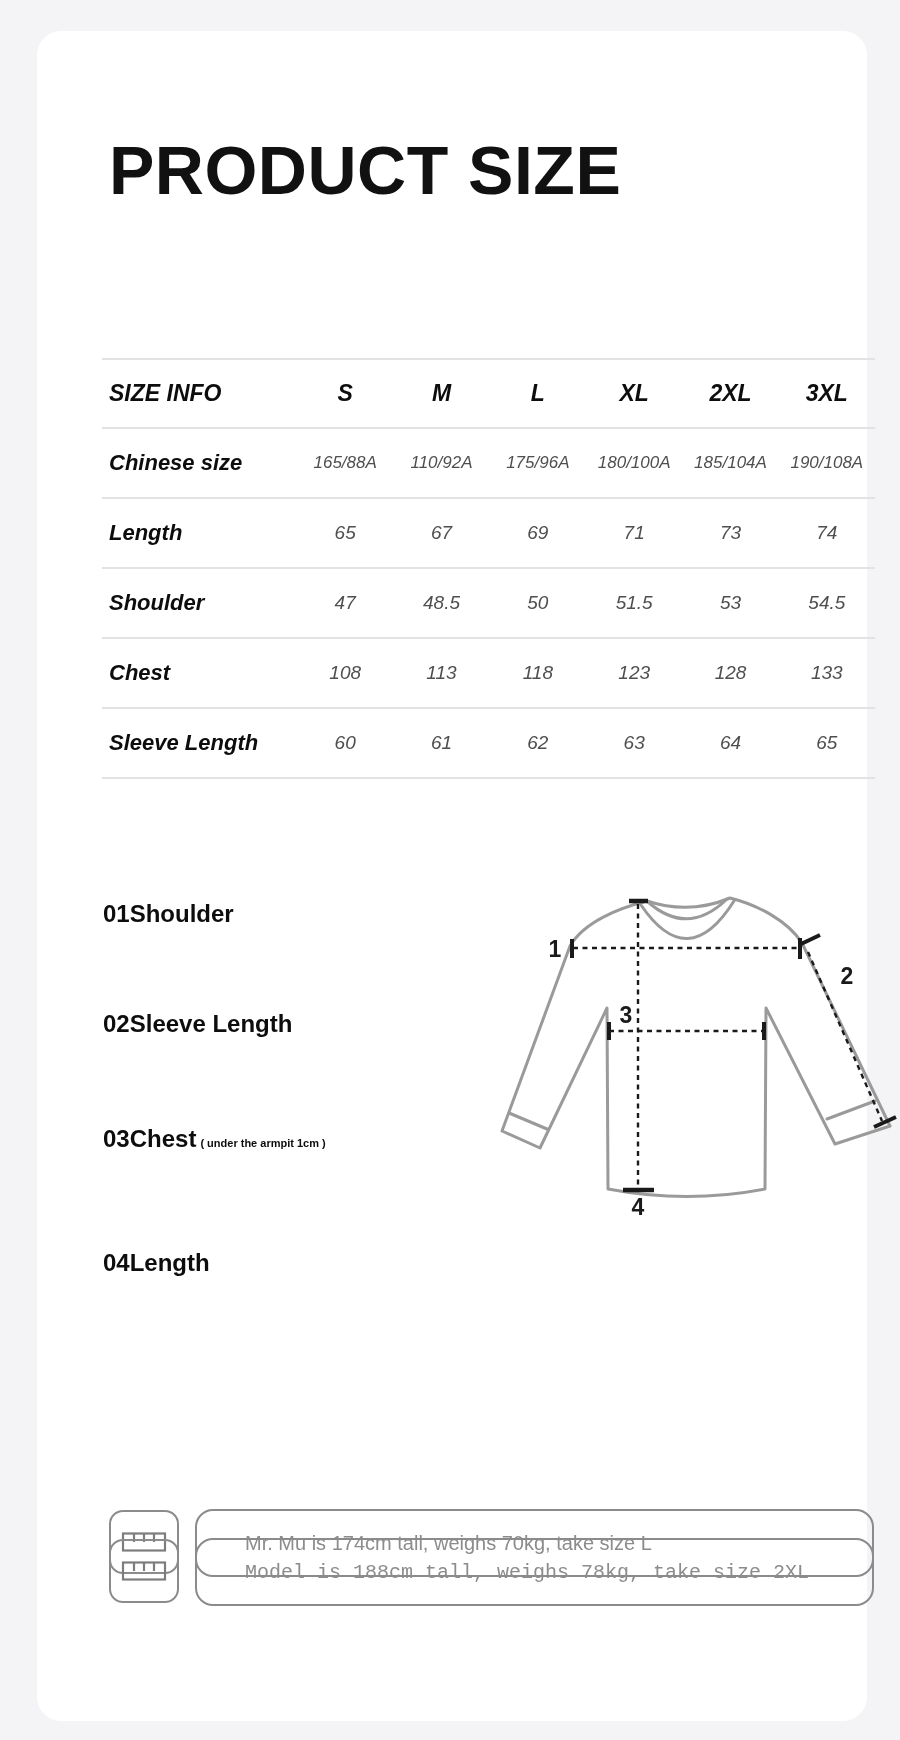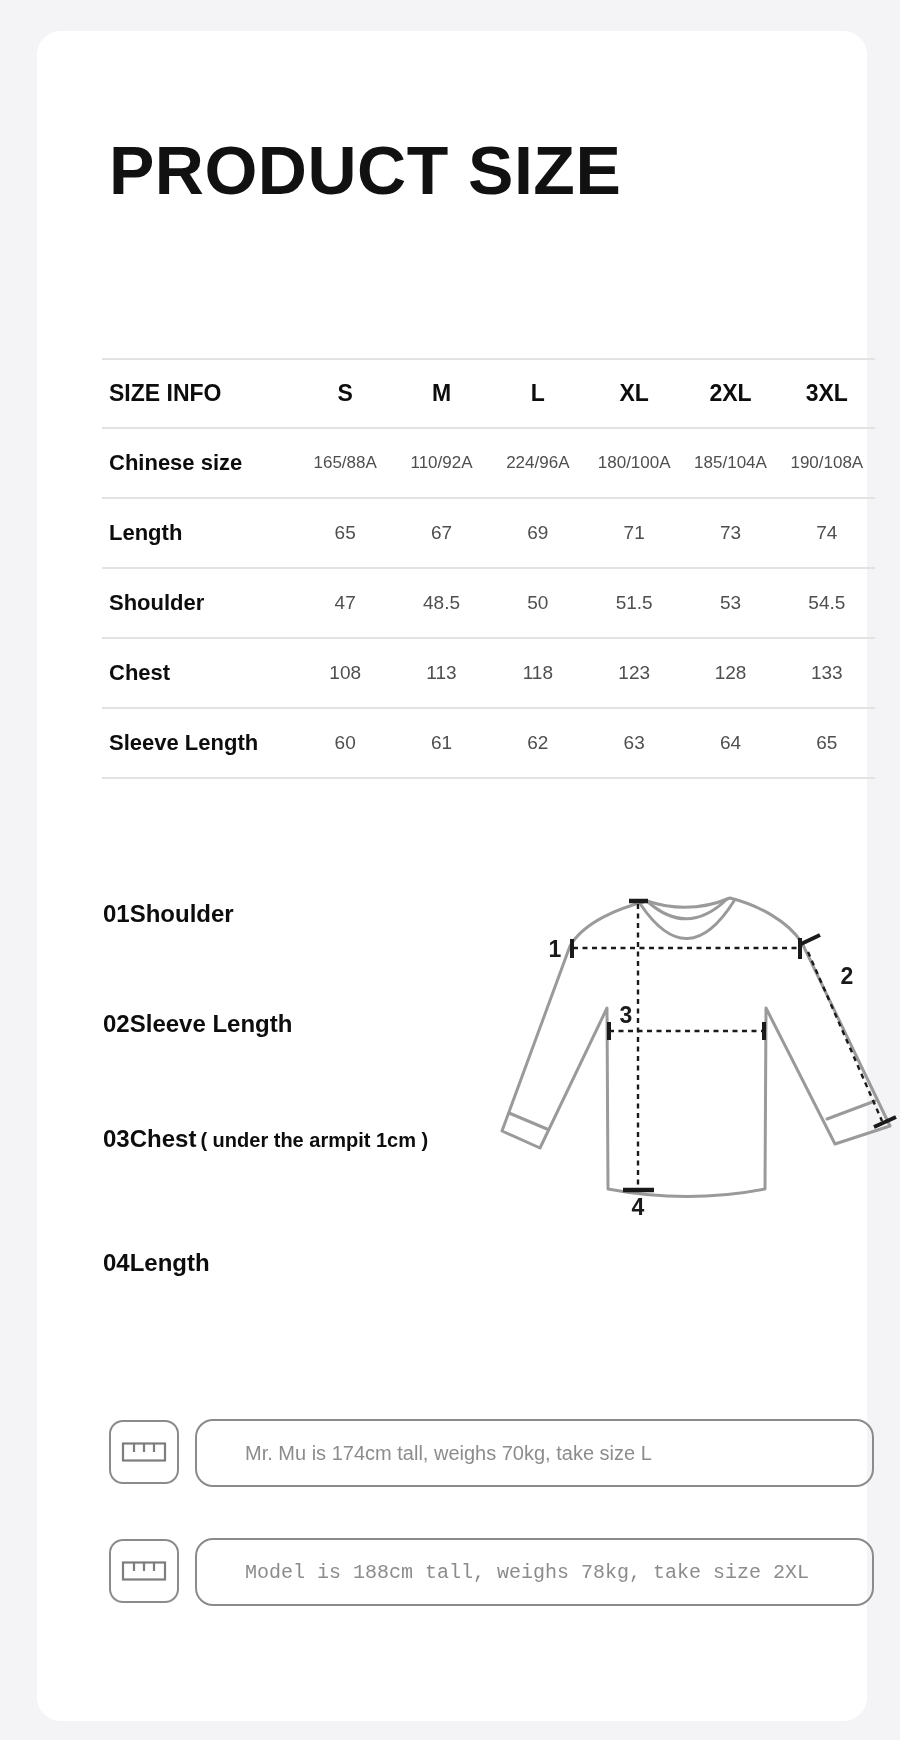--- a/index.html
+++ b/index.html
@@ -15,41 +15,42 @@
     background:#ffffff;border-radius:24px;
   }
   .page-title{
     position:absolute;left:72px;top:100px;
     font-size:68px;font-weight:700;color:#111;letter-spacing:.5px;white-space:nowrap;
   }
   
   .size-table{
     position:absolute;left:65px;top:327px;width:773px;
     border-bottom:2px solid #e2e2e2;
+    font-style:italic;
   }
   .t-row{
     display:grid;
     grid-template-columns:195px repeat(6,1fr);
     align-items:center;
     height:68px;
     border-top:2px solid #e2e2e2;
   }
   .t-row.head{height:67px;}
   .t-label{padding-left:7px;font-weight:700;color:#0d0d0d;font-size:22px;white-space:nowrap;}
   .t-row.head .t-label{font-size:23px;}
   .t-cell{text-align:center;color:#4f4f4f;font-size:19px;white-space:nowrap;}
   .t-row.head .t-cell{font-weight:700;color:#0d0d0d;font-size:23px;}
   .t-row.cn .t-cell{font-size:17px;}
   
   .guide-item{
     position:absolute;left:66px;
     font-size:24px;font-weight:700;color:#0d0d0d;line-height:28px;white-space:nowrap;
   }
   .guide-item .g-num{margin-right:0;}
-  .guide-item .g-note{font-size:20px;font-weight:700;margin-left:4px;}
+  .guide-item .g-note{font-size:11px;font-weight:700;margin-left:4px;}
   
   .diagram{position:absolute;left:430px;top:780px;width:440px;height:420px;}
   
   .note-row{position:absolute;left:72px;width:766px;height:68px;}
   .icon-box{
     position:absolute;left:0;top:1px;width:70px;height:64px;
     border:2.5px solid #8b8b8b;border-radius:14px;box-sizing:border-box;
     display:flex;align-items:center;justify-content:center;
   }
   .note-pill{
@@ -76,21 +77,21 @@
         <div class="t-cell">L</div>
         <div class="t-cell">XL</div>
         <div class="t-cell">2XL</div>
         <div class="t-cell">3XL</div>
       </div>
 
       <div class="t-row cn">
         <div class="t-label">Chinese size</div>
         <div class="t-cell">165/88A</div>
         <div class="t-cell">110/92A</div>
-        <div class="t-cell">224/96A</div>
+        <div class="t-cell">175/96A</div>
         <div class="t-cell">180/100A</div>
         <div class="t-cell">185/104A</div>
         <div class="t-cell">190/108A</div>
       </div>
 
       <div class="t-row">
         <div class="t-label">Length</div>
         <div class="t-cell">65</div>
         <div class="t-cell">67</div>
         <div class="t-cell">69</div>
@@ -168,21 +169,21 @@
         <path stroke-width="4.5" d="M156 379 H187"></path>
       </g>
       <g font-family="Liberation Sans, sans-serif" font-size="23" font-weight="700" fill="#1a1a1a" text-anchor="middle">
         <text x="88" y="146">1</text>
         <text x="380" y="173">2</text>
         <text x="159" y="212">3</text>
         <text x="171" y="404">4</text>
       </g>
     </svg>
 
-    <div class="note-row" style="top:1388px;">
+    <div class="note-row" style="top:1478px;">
       <div class="icon-box">
         <svg width="46" height="26" viewBox="0 0 46 26">
           <rect x="2" y="4.5" width="42" height="17" fill="none" stroke="#7d7d7d" stroke-width="2.2"></rect>
           <path d="M13 4.5 V13 M23 4.5 V13 M33 4.5 V13" fill="none" stroke="#7d7d7d" stroke-width="2.2"></path>
         </svg>
       </div>
       <div class="note-pill">
         <span>Mr. Mu is 174cm tall, weighs 70kg, take size L</span>
       </div>
     </div>

